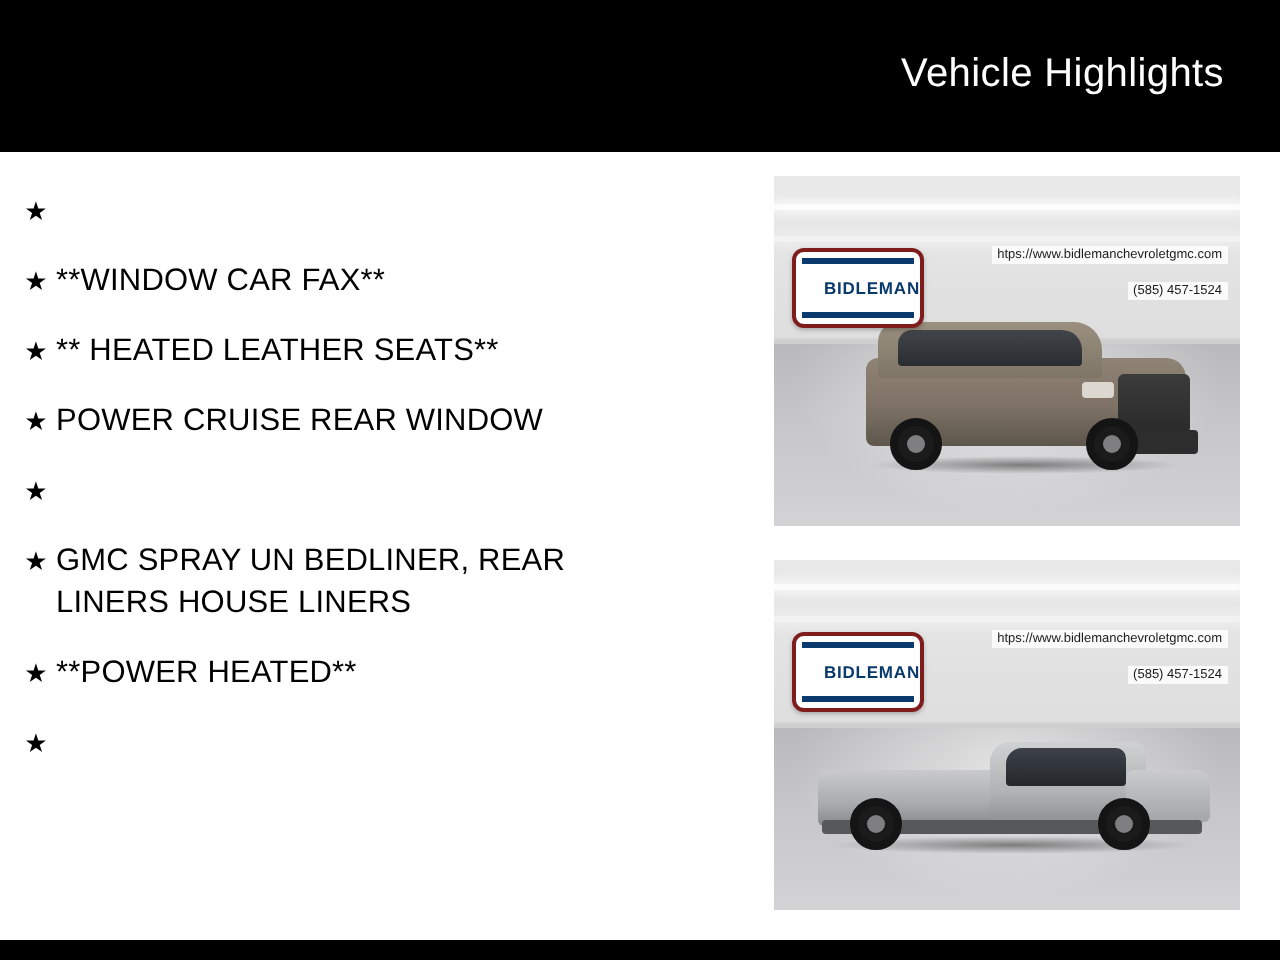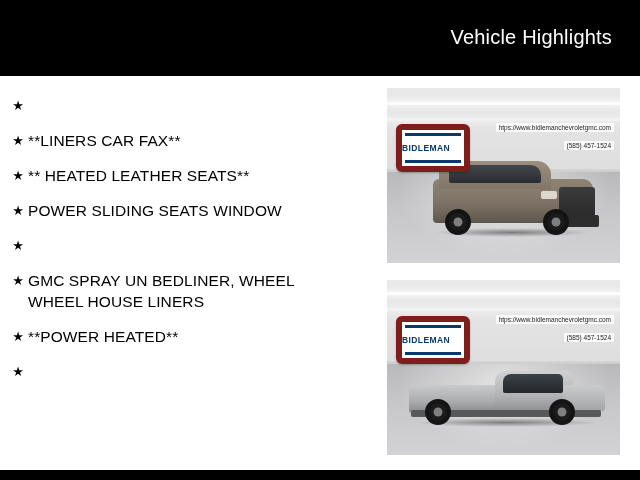--- a/index.html
+++ b/index.html
@@ -126,25 +126,25 @@
     background: radial-gradient(ellipse at 50% 20%, rgba(255,255,255,0.55), rgba(255,255,255,0) 65%);
   }
   
   .badge {
     position: absolute;
     left: 9px;
     top: 36px;
     width: 62px;
     height: 36px;
     background: #ffffff;
-    border: 6px solid #7f1d1d;
+    border: 2px solid #7f1d1d;
     border-radius: 6px;
     display: flex;
     align-items: center;
-    justify-content: flex-start;
+    justify-content: flex-end;
     box-shadow: 0 1px 2px rgba(0,0,0,0.25);
   }
   .badge-text {
     font-size: 8.5px;
     font-weight: bold;
     color: #0a3a6b;
     letter-spacing: 0.4px;
     font-family: "Liberation Sans", sans-serif;
   }
   .badge-bar {
@@ -345,40 +345,40 @@
   <div class="content">
 
     <div class="features">
 
       <div class="feature">
         <span class="bullet">★</span>
       </div>
 
       <div class="feature">
         <span class="bullet">★</span>
-        <span class="feature-text">**LINERS CAR FAX**</span>
+        <span class="feature-text">**WINDOW CAR FAX**</span>
       </div>
 
       <div class="feature">
         <span class="bullet">★</span>
         <span class="feature-text">** HEATED LEATHER SEATS**</span>
       </div>
 
       <div class="feature">
         <span class="bullet">★</span>
-        <span class="feature-text">POWER SLIDING SEATS WINDOW</span>
-      </div>
-
-      <div class="feature">
-        <span class="bullet">★</span>
-      </div>
-
-      <div class="feature">
-        <span class="bullet">★</span>
-        <span class="feature-text" style="max-width:312px; display:inline-block;">GMC SPRAY UN BEDLINER, WHEEL WHEEL HOUSE LINERS</span>
+        <span class="feature-text">POWER CRUISE REAR WINDOW</span>
+      </div>
+
+      <div class="feature">
+        <span class="bullet">★</span>
+      </div>
+
+      <div class="feature">
+        <span class="bullet">★</span>
+        <span class="feature-text" style="max-width:312px; display:inline-block;">GMC SPRAY UN BEDLINER, REAR LINERS HOUSE LINERS</span>
       </div>
 
       <div class="feature">
         <span class="bullet">★</span>
         <span class="feature-text">**POWER HEATED**</span>
       </div>
 
       <div class="feature">
         <span class="bullet">★</span>
       </div>

